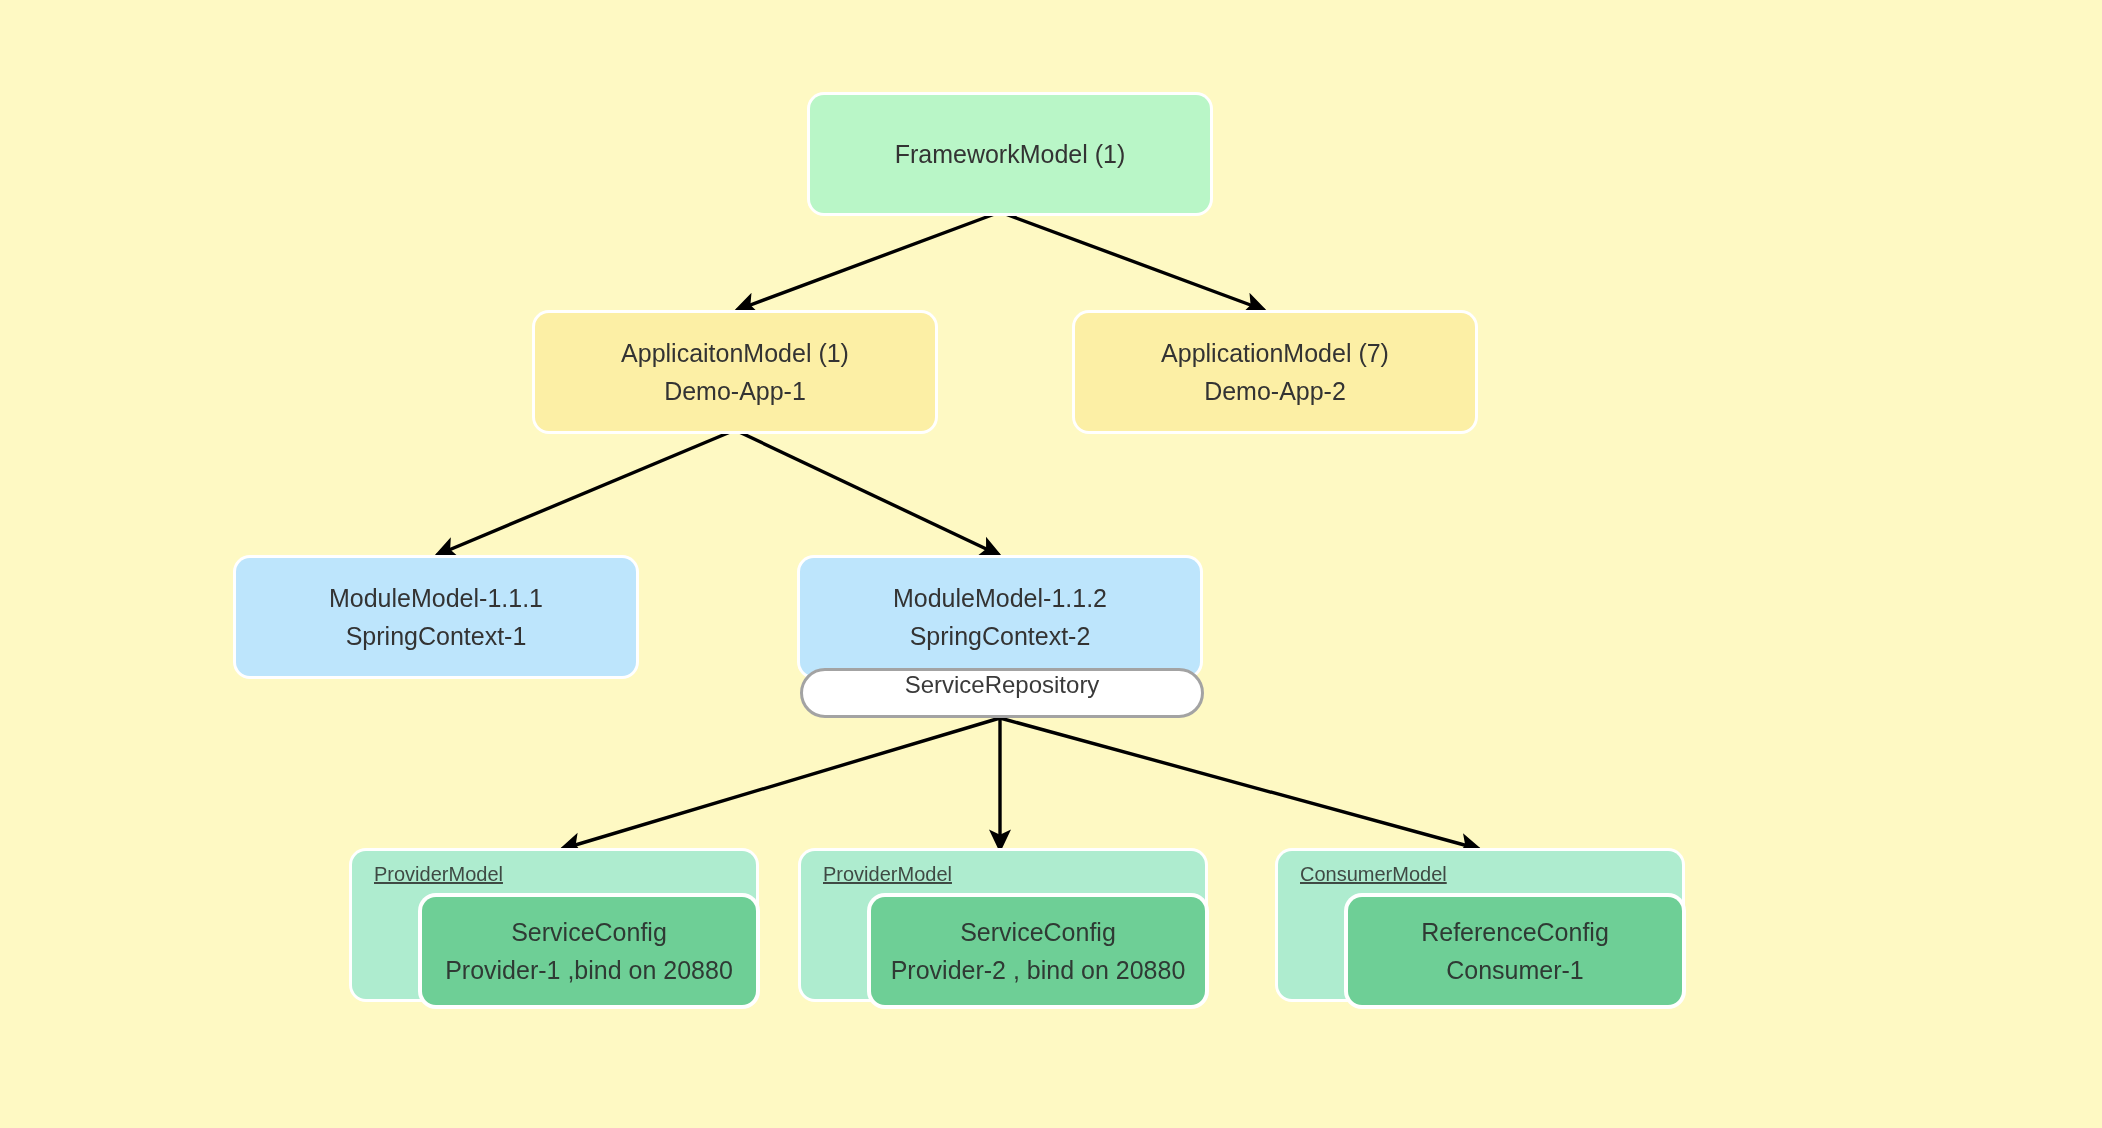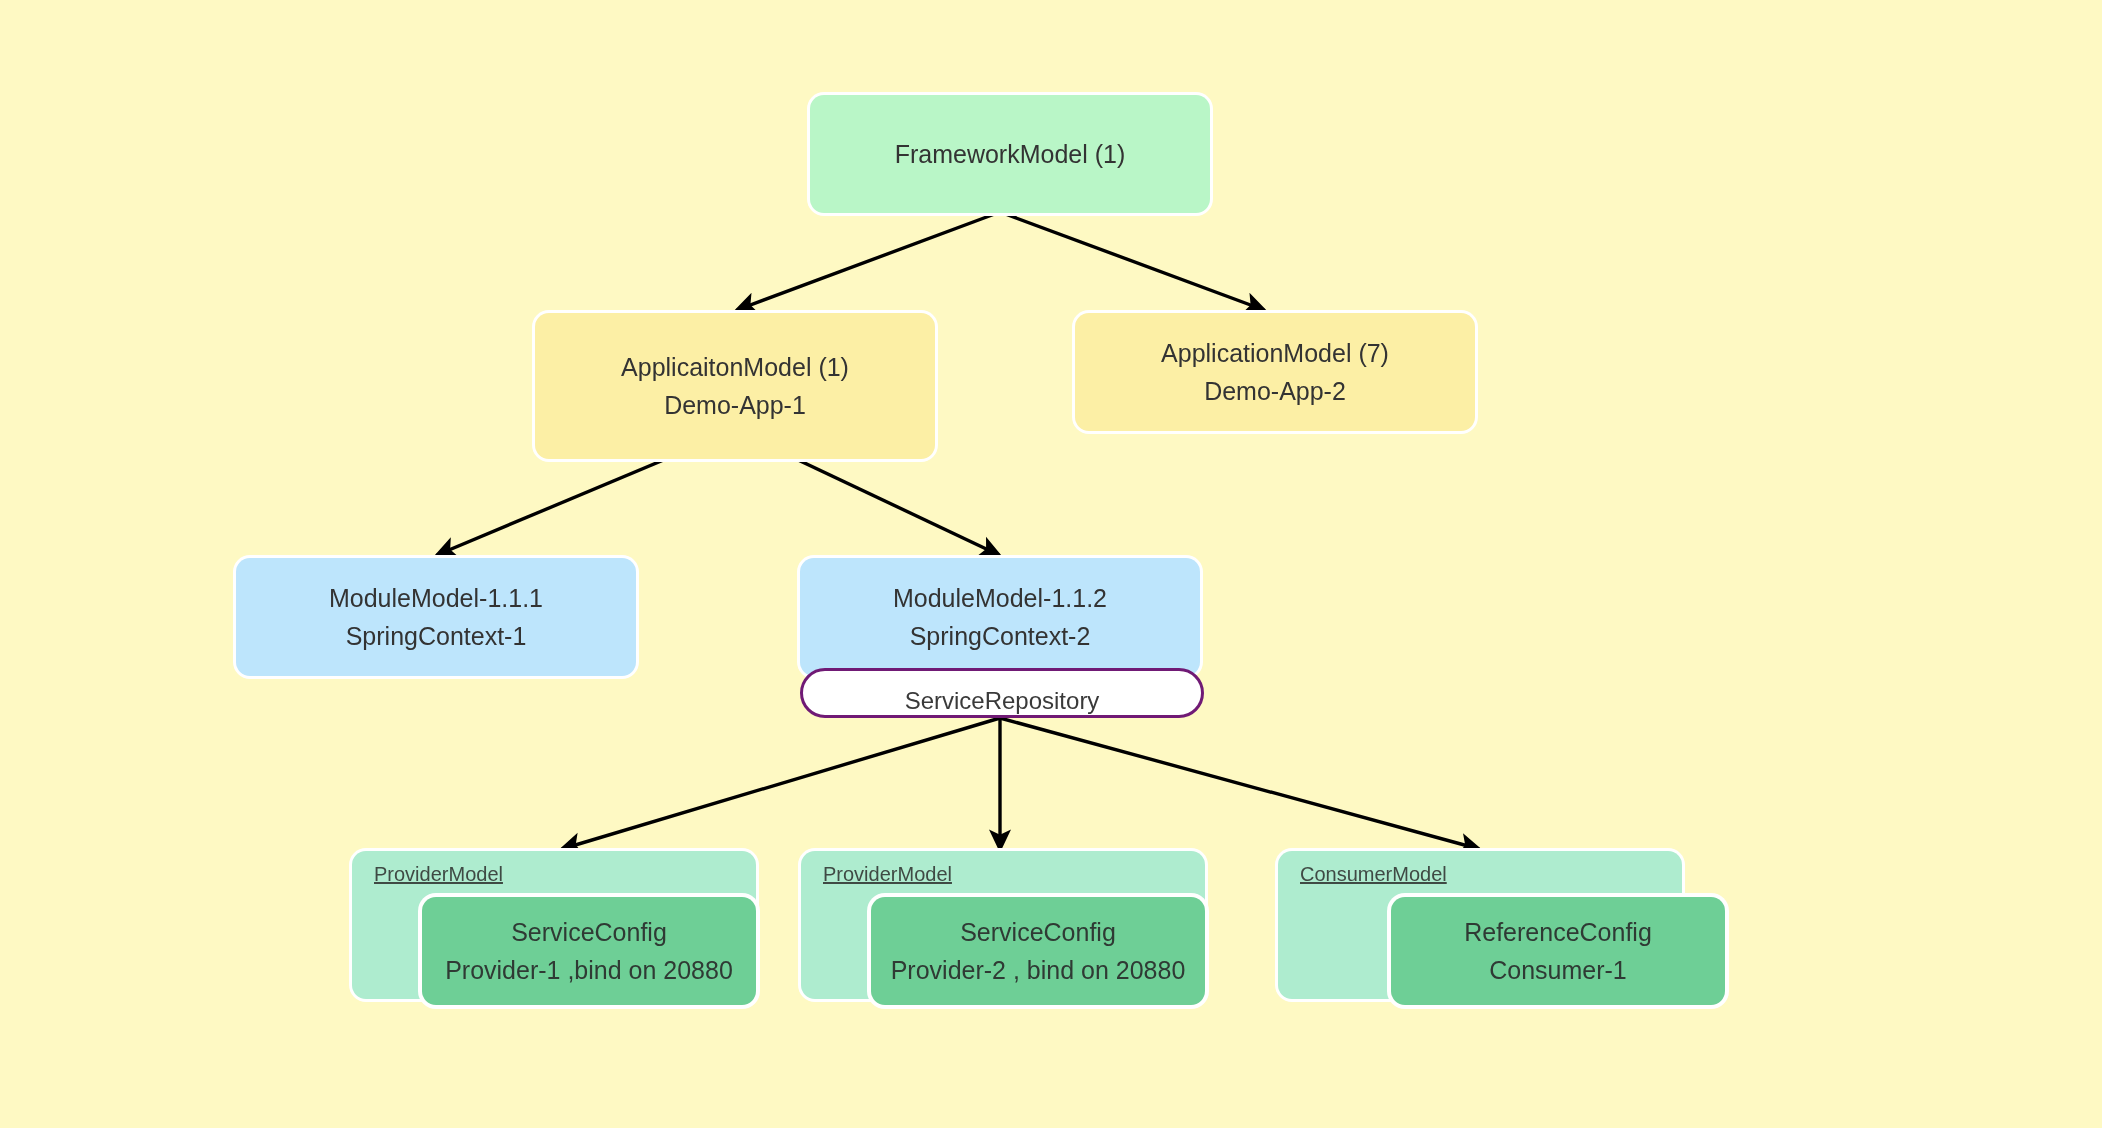--- a/index.html
+++ b/index.html
@@ -61,24 +61,24 @@
 
   .node-framework   { background: #b9f6c7; }
   .node-application { background: #fcefa5; }
   .node-module      { background: #bde5fc; }
 
   
   .node-repository {
     position: absolute;
     box-sizing: border-box;
     background: #ffffff;
-    border: 3px solid #701a75;
+    border: 3px solid #a3a3a3;
     border-radius: 26px;
     display: flex;
-    align-items: flex-end;
+    align-items: flex-start;
     justify-content: center;
     font-size: 24px;
     color: #3a3a3a;
     z-index: 4;
   }
 
   
   .node-model-outer {
     position: absolute;
     box-sizing: border-box;
@@ -145,21 +145,21 @@
       <line x1="1000" y1="718" x2="1000" y2="849"></line>
 
       <line x1="1000" y1="718" x2="1479" y2="849"></line>
     </g>
   </svg>
 
   <div class="node node-framework" style="left:810px; top:95px; width:400px; height:118px;">
     <span class="line">FrameworkModel (1)</span>
   </div>
 
-  <div class="node node-application" style="left:535px; top:313px; width:400px; height:146px;text-align:center;">
+  <div class="node node-application" style="left:535px; top:313px; width:400px; height:118px;text-align:center;">
     <span class="line">ApplicaitonModel (1)</span>
     <span class="line">Demo-App-1</span>
   </div>
 
   <div class="node node-application" style="left:1075px; top:313px; width:400px; height:118px;">
     <span class="line">ApplicationModel (7)</span>
     <span class="line">Demo-App-2</span>
   </div>
 
   <div class="node node-module" style="left:236px; top:558px; width:400px; height:118px;align-items:center;">
@@ -188,18 +188,18 @@
     <span class="model-label">ProviderModel</span>
   </div>
   <div class="node-config-inner" style="left:871px; top:897px; width:334px; height:108px;">
     <span class="line">ServiceConfig</span>
     <span class="line">Provider-2 , bind on 20880</span>
   </div>
 
   <div class="node-model-outer" style="left:1278px; top:851px; width:404px; height:148px;">
     <span class="model-label">ConsumerModel</span>
   </div>
-  <div class="node-config-inner" style="left:1391px; top:897px; width:334px; height:108px;">
+  <div class="node-config-inner" style="left:1348px; top:897px; width:334px; height:108px;">
     <span class="line">ReferenceConfig</span>
     <span class="line">Consumer-1</span>
   </div>
 
 </div>
 
 </body></html>

